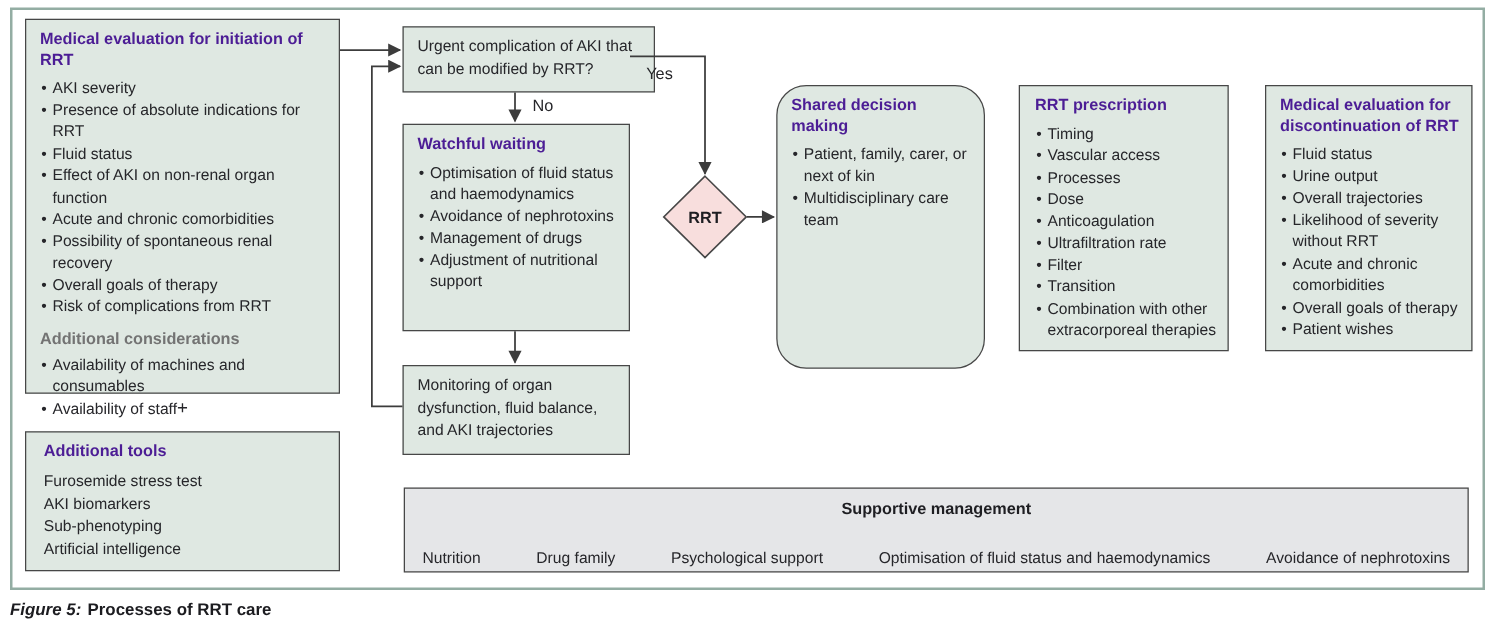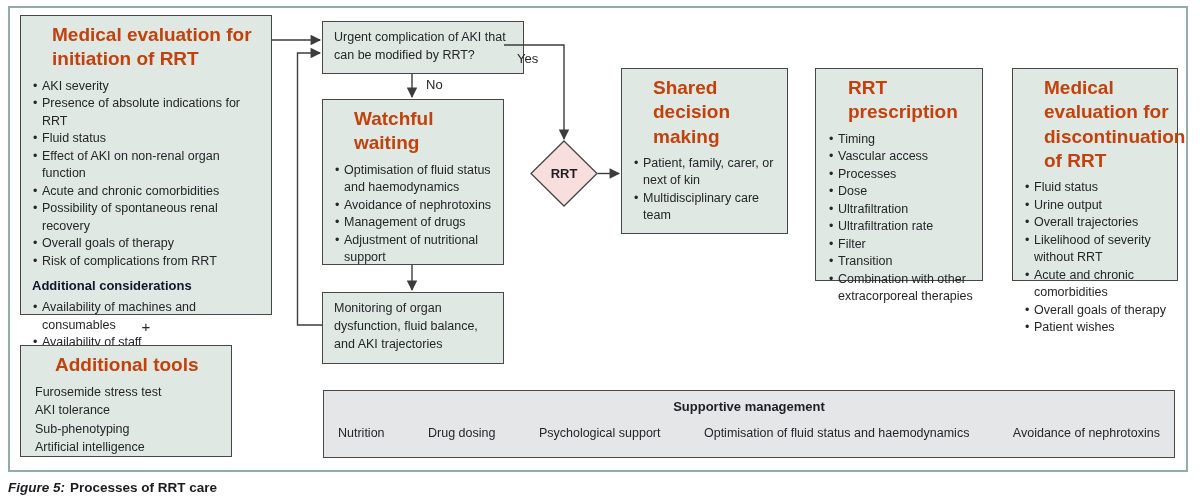--- a/index.html
+++ b/index.html
@@ -22,42 +22,41 @@
   }
   .box {
     position: absolute;
     background: #dfe8e2;
     border: 1px solid #474747;
     padding: 7px 6px 6px 11px;
   }
   .box.gray { background: #e5e6e8; }
 
   #box-init          { left: 20px;  top: 15px;  width: 252px; height: 300px; }
-  #box-tools         { left: 20px;  top: 345px; width: 212px; height: 112px; padding-left: 14px; }
+  #box-tools         { left: 20px;  top: 345px; width: 252px; height: 112px; padding-left: 14px; }
   #box-urgent        { left: 322px; top: 21px;  width: 202px; height: 53px;  }
   #box-watchful      { left: 322px; top: 99px;  width: 182px; height: 166px; }
   #box-monitoring    { left: 322px; top: 292px; width: 182px; height: 72px;  }
-  #box-shared        { left: 621px; top: 68px;  width: 167px; height: 166px; }
+  #box-shared        { left: 621px; top: 68px;  width: 167px; height: 227px; border-radius: 24px; }
   #box-prescription  { left: 815px; top: 68px;  width: 168px; height: 213px; padding-left: 12px; }
   #box-discont       { left: 1012px;top: 68px;  width: 166px; height: 213px; }
   #bar-supportive    { left: 323px; top: 390px; width: 852px; height: 68px; padding: 8px 14px 6px; }
 
   .box-title {
     font-weight: bold;
-    font-size: 19px;
+    font-size: 13px;
     line-height: 1.28;
     margin-bottom: 6px;
-    color: #c2410c;
-    margin-left: 20px;
+    color: #4c1d95;
   }
   .box-subtitle {
     font-weight: bold;
     font-size: 13px;
     margin: 8px 0 6px;
-    color: #0f172a;
+    color: #737373;
   }
   ul.bullets { list-style: none; font-size: 12.5px; line-height: 1.4; }
   ul.bullets li { position: relative; padding-left: 10px; }
   ul.bullets li::before { content: "\2022"; position: absolute; left: 1px; }
   ul.plain { list-style: none; font-size: 12.5px; line-height: 1.45; }
   .box-text { font-size: 12.5px; line-height: 1.42; }
 
   #plus {
     position: absolute;
     left: 20px; top: 318px; width: 252px;
@@ -81,21 +80,21 @@
     width: 66px; height: 64px;
     display: flex; align-items: center; justify-content: center;
     font-weight: bold; font-size: 13px; color: #1e1e22;
   }
 
   .bar-title { text-align: center; font-weight: bold; font-size: 13px; color: #1e1e22; }
   ul.supportive-items {
     list-style: none;
     display: flex;
     justify-content: space-between;
-    margin-top: 12px;
+    margin-top: 25px;
     font-size: 12.5px;
     white-space: nowrap;
   }
 
   .caption {
     position: absolute;
     left: 8px; top: 480px;
     font-size: 13.5px;
     font-weight: 600;
     color: #1c1c20;
@@ -127,21 +126,21 @@
         <li>Availability of staff</li>
       </ul>
   </div>
 
   <div id="plus">+</div>
 
   <div class="box" id="box-tools">
     <div class="box-title">Additional tools</div>
     <ul class="plain">
         <li>Furosemide stress test</li>
-        <li>AKI tolerance</li>
+        <li>AKI biomarkers</li>
         <li>Sub-phenotyping</li>
         <li>Artificial intelligence</li>
       </ul>
   </div>
 
   <div class="box" id="box-urgent">
     <div class="box-text">Urgent complication of AKI that can be modified by RRT?</div>
   </div>
 
   <div class="box" id="box-watchful">
@@ -166,21 +165,21 @@
       </ul>
   </div>
 
   <div class="box" id="box-prescription">
     <div class="box-title">RRT prescription</div>
     <ul class="bullets">
         <li>Timing</li>
         <li>Vascular access</li>
         <li>Processes</li>
         <li>Dose</li>
-        <li>Ultrafiltration</li>
+        <li>Anticoagulation</li>
         <li>Ultrafiltration rate</li>
         <li>Filter</li>
         <li>Transition</li>
         <li>Combination with other extracorporeal therapies</li>
       </ul>
   </div>
 
   <div class="box" id="box-discont">
     <div class="box-title">Medical evaluation for discontinuation of RRT</div>
     <ul class="bullets">
@@ -191,21 +190,21 @@
         <li>Acute and chronic comorbidities</li>
         <li>Overall goals of therapy</li>
         <li>Patient wishes</li>
       </ul>
   </div>
 
   <div class="box gray" id="bar-supportive">
     <div class="bar-title">Supportive management</div>
     <ul class="supportive-items">
         <li>Nutrition</li>
-        <li>Drug dosing</li>
+        <li>Drug family</li>
         <li>Psychological support</li>
         <li>Optimisation of fluid status and haemodynamics</li>
         <li>Avoidance of nephrotoxins</li>
       </ul>
   </div>
 
   <svg class="overlay" viewBox="0 0 1200 498">
     <defs>
       <marker id="arr" viewBox="0 0 10 10" refX="9" refY="5" markerWidth="8.5" markerHeight="7.5" orient="auto-start-reverse">
         <path d="M0,0 L10,5 L0,10 z" fill="#3c3c3c"></path>

